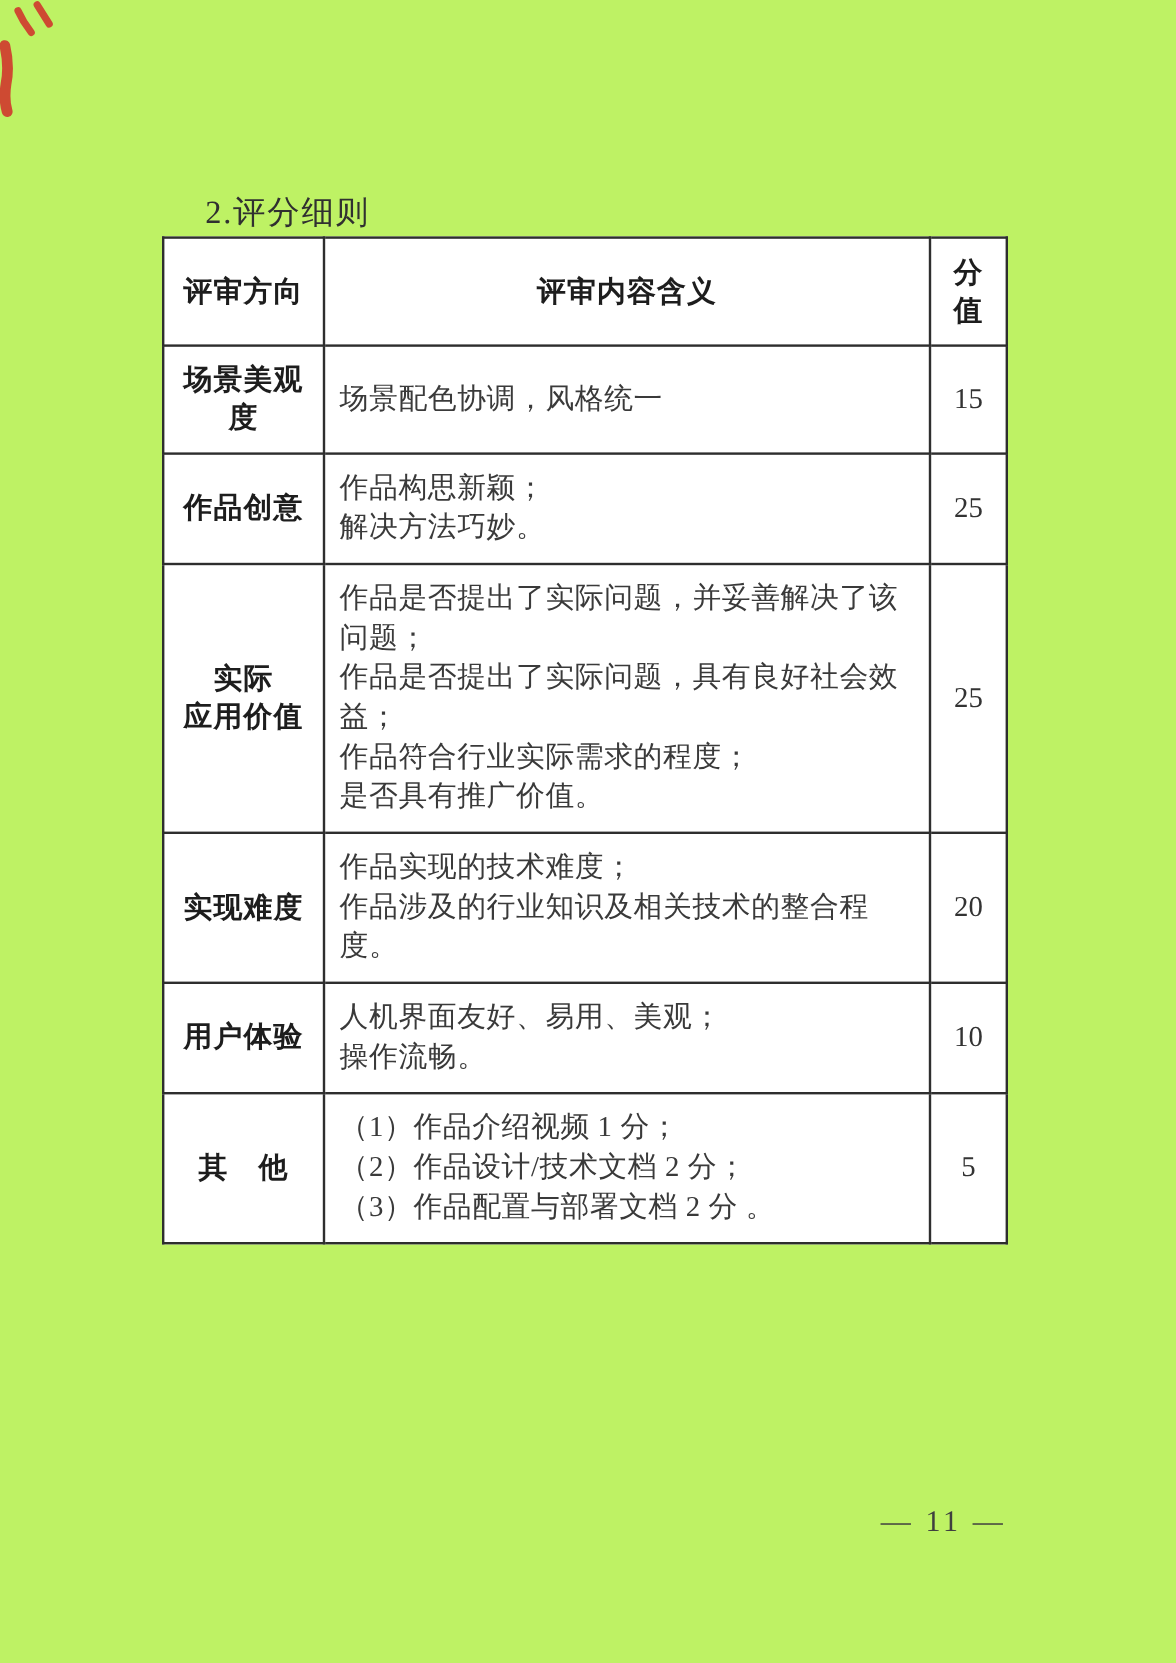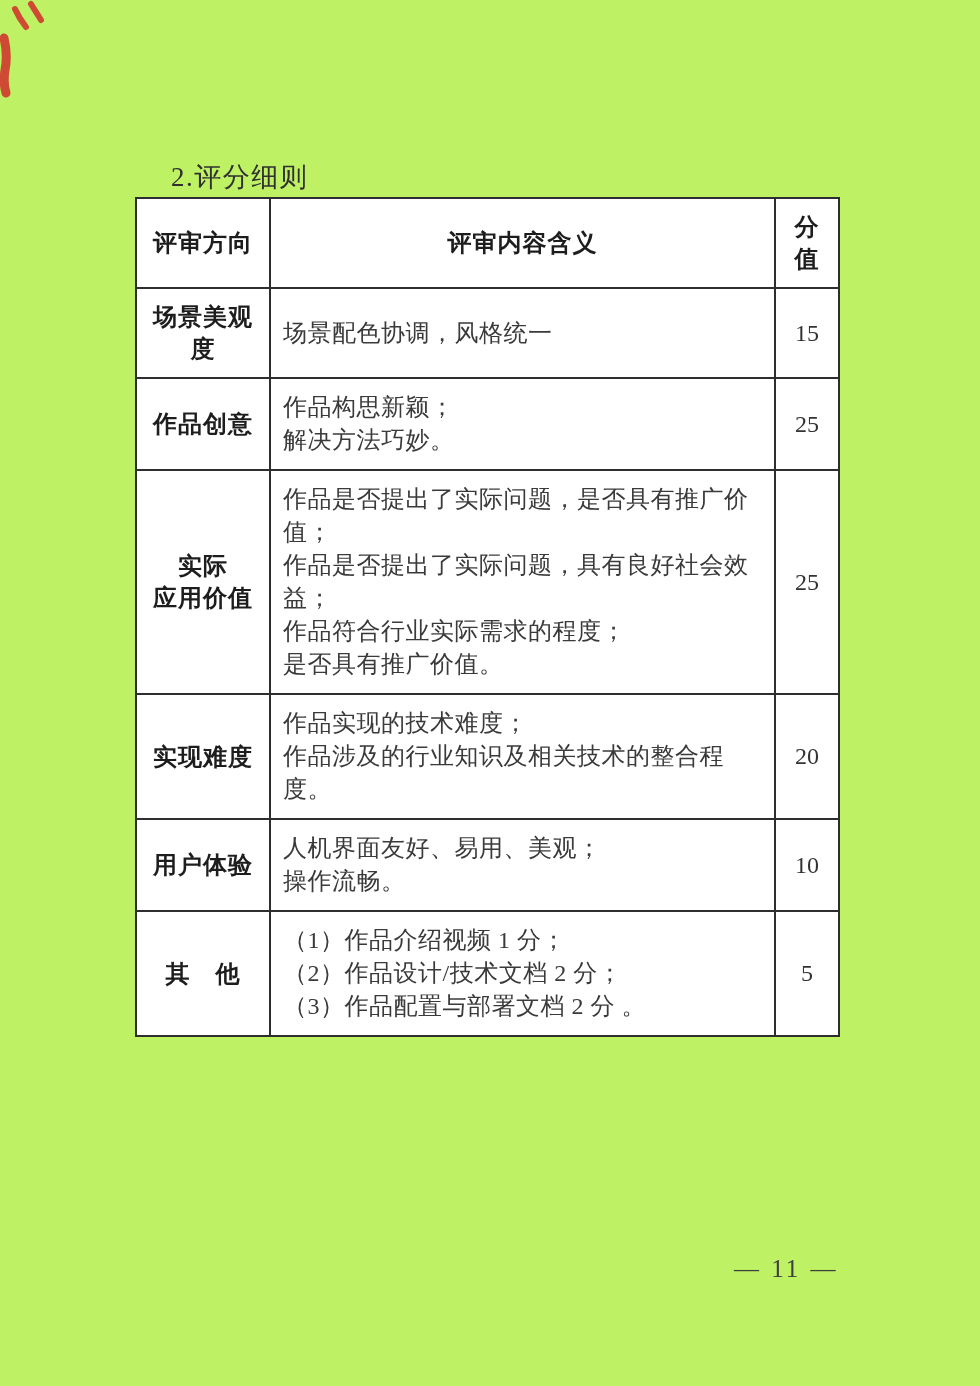--- a/index.html
+++ b/index.html
@@ -106,21 +106,21 @@
             <div>解决方法巧妙。</div>
           </td>
           <td class="score">25</td>
         </tr>
         <tr style="height: 128px;">
           <td class="dir">
             <div>实际</div>
             <div>应用价值</div>
           </td>
           <td class="content">
-            <div>作品是否提出了实际问题，是否具有推广价值；</div>
+            <div>作品是否提出了实际问题，并妥善解决了该问题；</div>
             <div>作品是否提出了实际问题，具有良好社会效益；</div>
             <div>作品符合行业实际需求的程度；</div>
             <div>是否具有推广价值。</div>
           </td>
           <td class="score">25</td>
         </tr>
         <tr style="height: 93px;">
           <td class="dir">
             <div>实现难度</div>
           </td>

